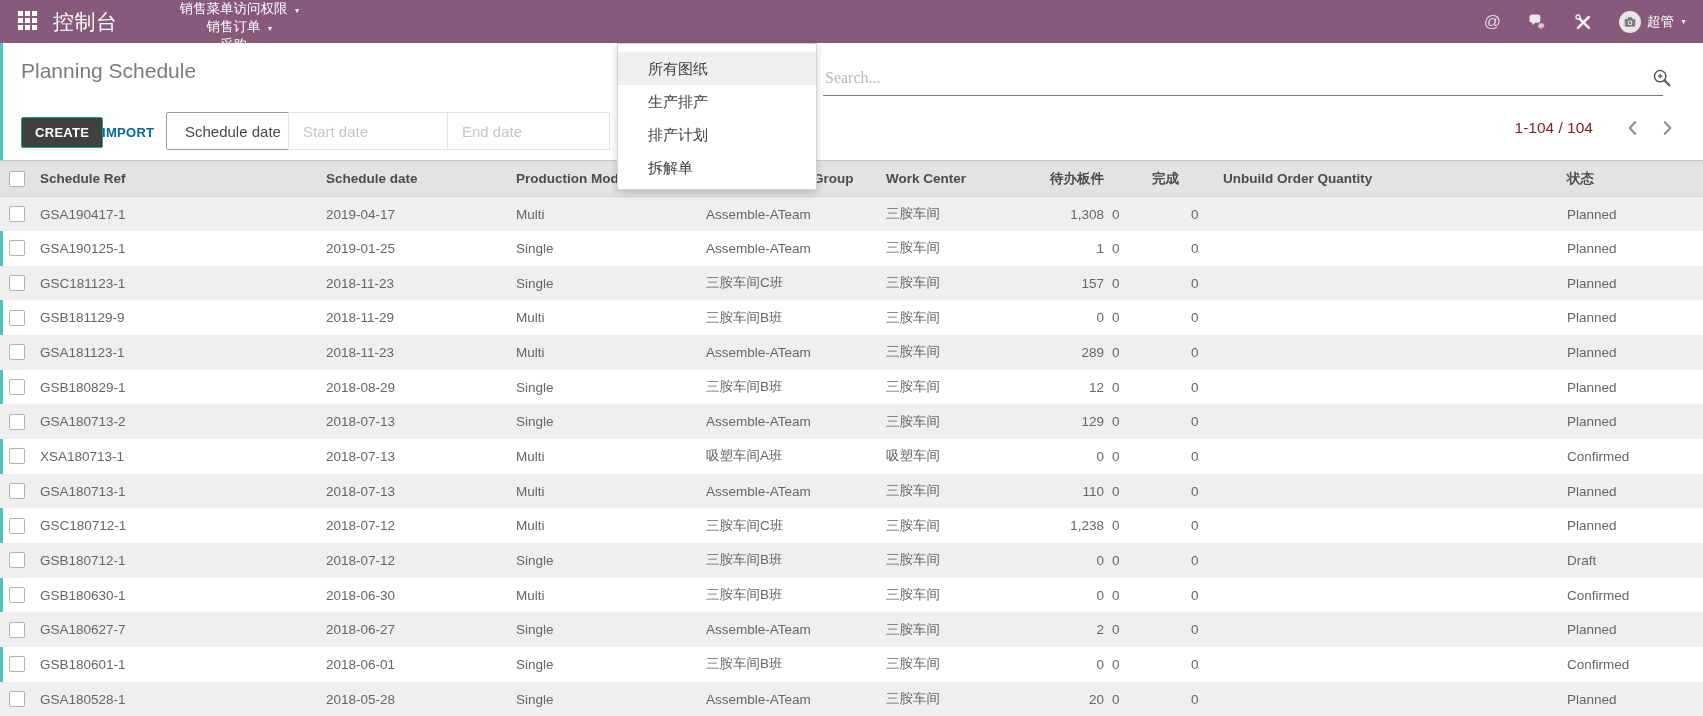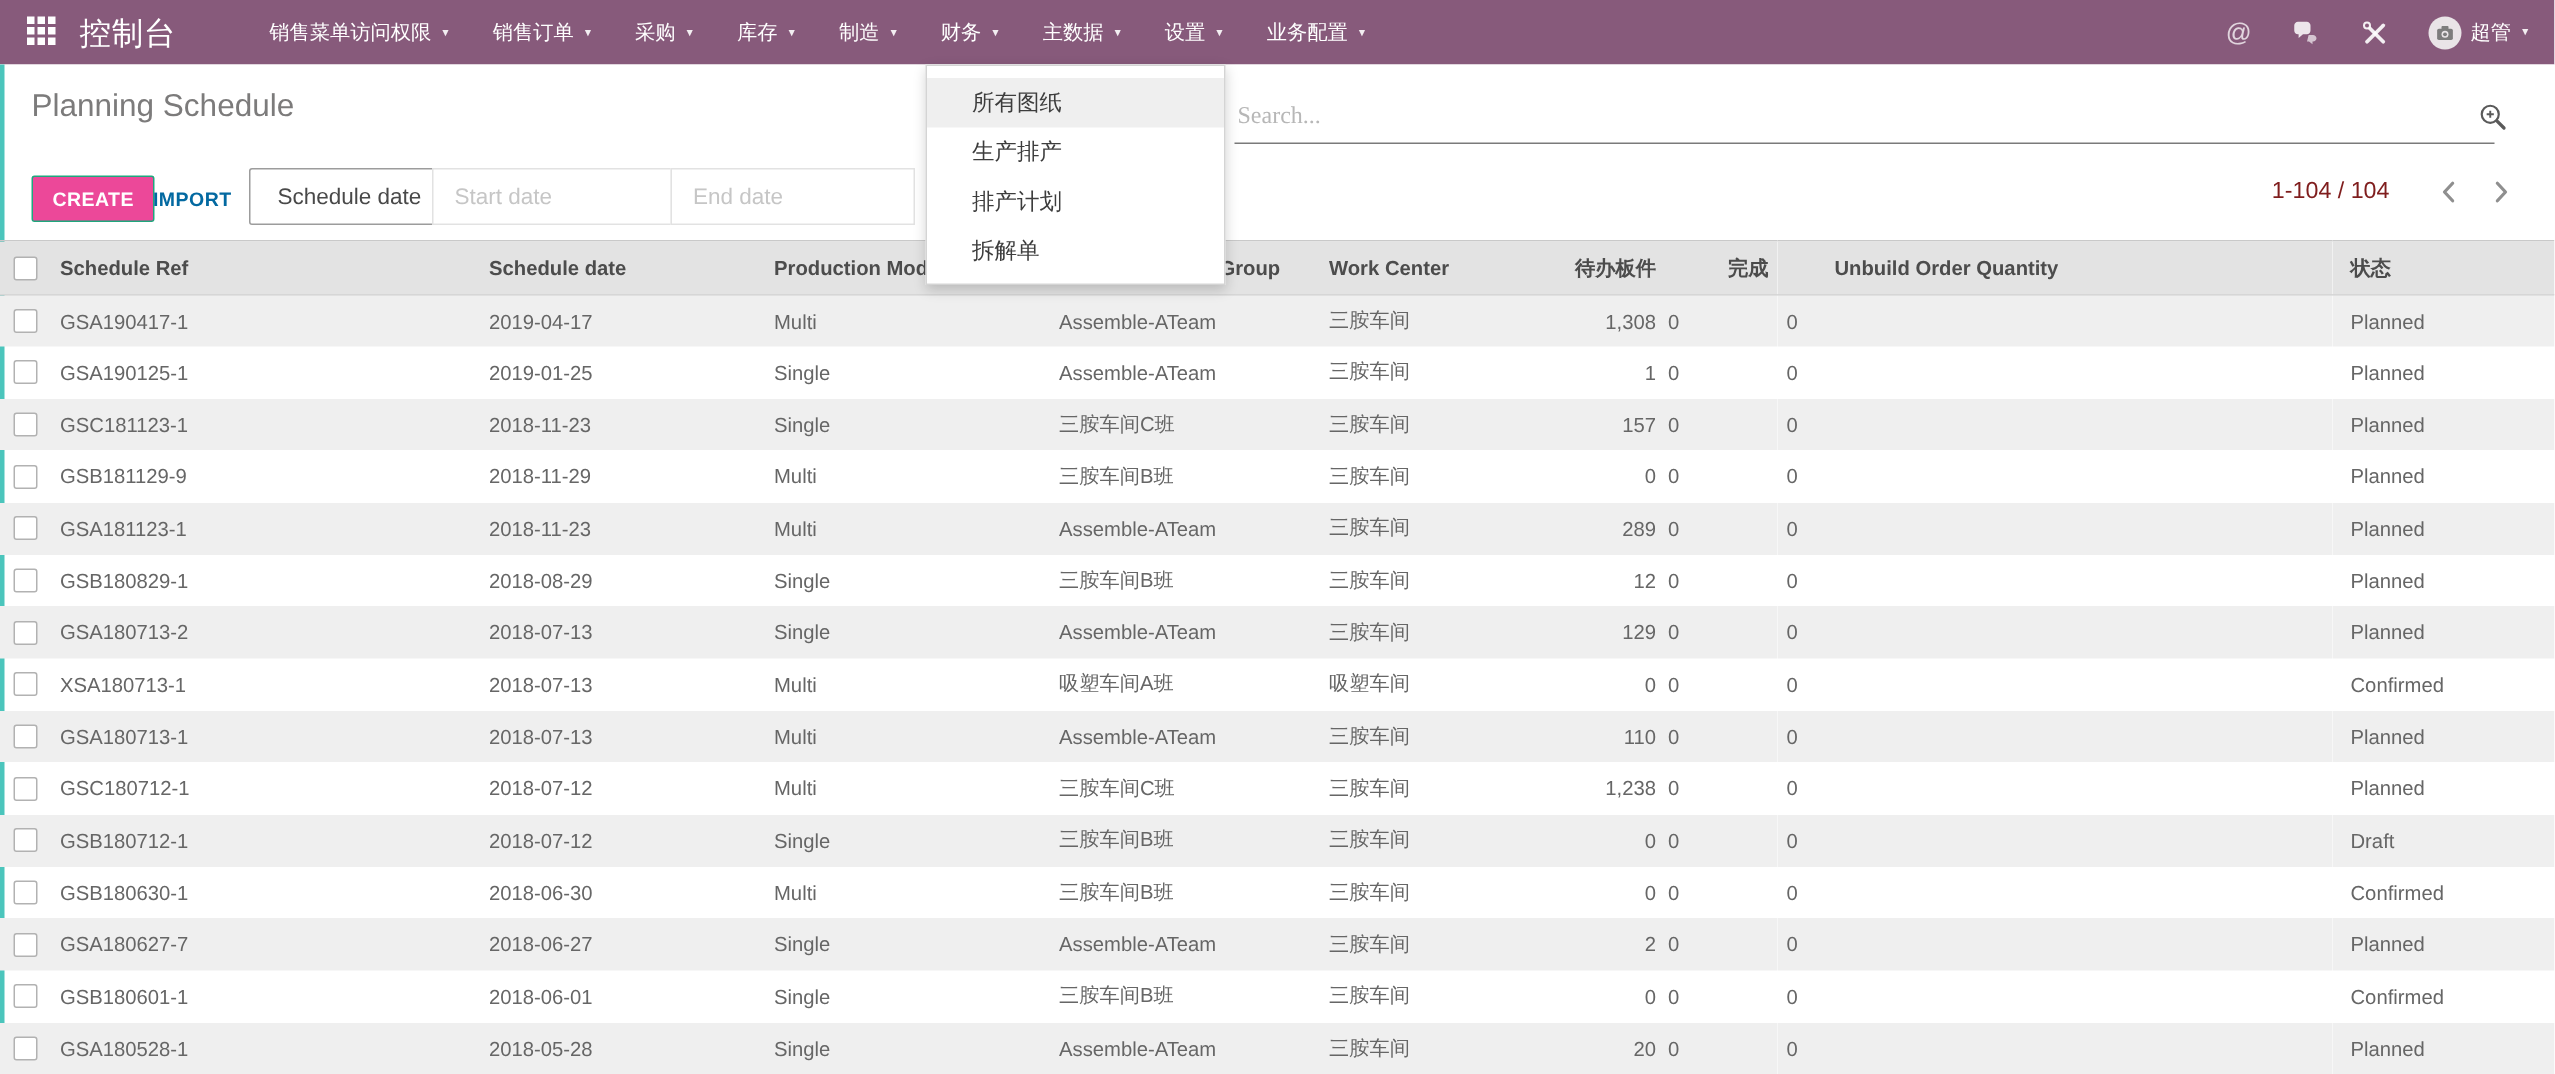--- a/index.html
+++ b/index.html
@@ -4,21 +4,21 @@
 <style>
   * { box-sizing: border-box; margin: 0; padding: 0; }
   html,body { width:1703px; height:716px; overflow:hidden; }
   body { font-family:"Liberation Sans","DejaVu Sans",sans-serif; background:#fff; position:relative; }
 
   
   .topbar{ height:43px; background:#875A7B; display:flex; align-items:center; color:#fff; padding-left:18px; }
   .grid-icon{ width:22px; height:22px; display:grid; grid-template-columns:repeat(3,5px); grid-template-rows:repeat(3,5px); gap:2px; cursor:pointer; }
   .grid-icon span{ background:#fff; width:5px; height:5px; }
   .app-title{ font-size:21px; margin-left:13px; letter-spacing:.5px; cursor:pointer; }
-  .menus{ display:flex; align-items:center; margin-left:62px; height:100%; }
+  .menus{ display:flex; align-items:center; margin-left:62px; height:100%;flex-direction:column; }
   .menu-item{ display:flex; align-items:center; margin-right:28px; font-size:13.5px; cursor:pointer; white-space:nowrap; }
   .menu-item .caret{ font-size:7px; margin-left:6px; opacity:.9; transform:translateY(1px); }
   .topbar-right{ margin-left:auto; display:flex; align-items:center; gap:26px; padding-right:16px; }
   .icon-at{ font-size:17px; color:rgba(255,255,255,.75); cursor:pointer; }
   .tb-icon{ width:20px; height:20px; cursor:pointer; display:block; }
   .user{ display:flex; align-items:center; gap:6px; cursor:pointer; }
   .avatar{ width:22px; height:22px; border-radius:50%; background:#e9e4e7; display:flex; align-items:center; justify-content:center; overflow:hidden; }
   .user-label{ font-size:13.5px; }
   .user .caret{ font-size:7px; opacity:.9; }
 
@@ -26,21 +26,21 @@
   .content{ border-left:3px solid #4BC5BC; height:673px; position:relative; background:#fff; }
 
   .cp{ height:117px; position:relative; }
   .page-title{ position:absolute; left:18px; top:16px; font-size:21px; font-weight:400; color:#7c7b7b; }
   .search-box{ position:absolute; left:820px; top:22px; width:840px; }
   .search-box input{ width:100%; border:none; outline:none; border-bottom:1px solid #7a7a7a; font-size:16px; padding:4px 28px 8px 2px; color:#555; background:transparent; font-family:Liberation Serif, serif; }
   .search-box input::placeholder{ color:#b7b7b7; }
   .search-icon{ position:absolute; right:-10px; top:2px; width:22px; height:22px; cursor:pointer; }
 
   .cp-buttons{ position:absolute; left:0; top:67px; width:100%; height:40px; }
-  .btn-create{ position:absolute; left:18px; top:7px; height:31px; padding:0 13px; background:#ec4899; border:1px solid #1EA77D; color:#fff; font-size:13px; font-weight:bold; letter-spacing:.3px; cursor:pointer; border-radius:2px; font-family:inherit;text-align:center; }
+  .btn-create{ position:absolute; left:18px; top:7px; height:31px; padding:0 13px; background:#404040; border:1px solid #1EA77D; color:#fff; font-size:13px; font-weight:bold; letter-spacing:.3px; cursor:pointer; border-radius:2px; font-family:inherit;text-align:center; }
   .btn-import{ position:absolute; left:99px; top:7px; height:31px; background:transparent; border:none; color:#0369a1; font-size:13px; font-weight:bold; letter-spacing:.3px; cursor:pointer; font-family:inherit; }
   .btn-filter{ position:absolute; left:163px; top:2px; height:38px; padding:0 18px; background:#fff; border:1px solid #9c9c9c; color:#494949; font-size:15px; cursor:pointer; border-radius:2px; font-family:inherit; }
   .date-input{ position:absolute; top:2px; height:38px; border:1px solid #e2e2e2; background:#fff; font-size:15px; padding:0 14px; color:#555; outline:none; font-family:inherit; }
   .date-input::placeholder{ color:#c6c6c6; }
   .date-start{ left:285px; width:160px; }
   .date-end{ left:444px; width:163px; }
   .pager{ position:absolute; right:26px; top:8px; display:flex; align-items:center; gap:14px; }
   .pager-text{ font-size:15.5px; color:#7f1d1d; margin-right:16px; }
   .pg-btn{ width:20px; height:20px; cursor:pointer; }
 

